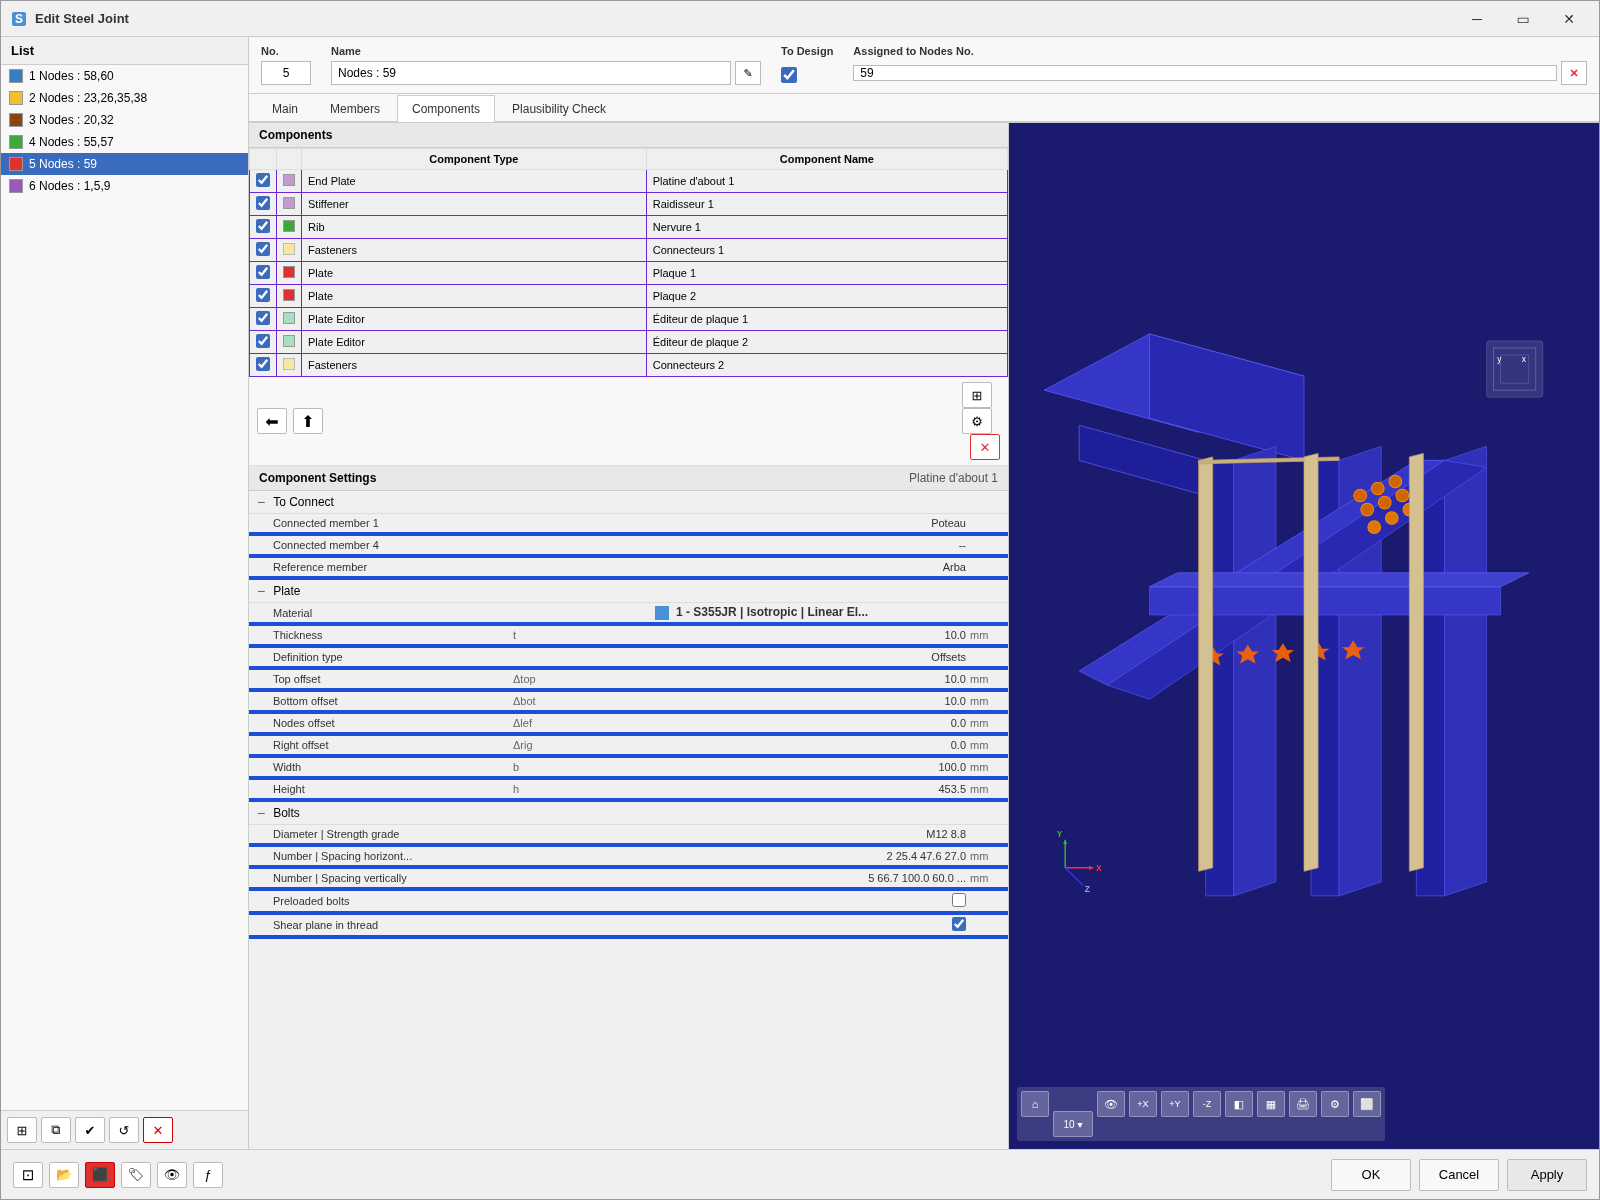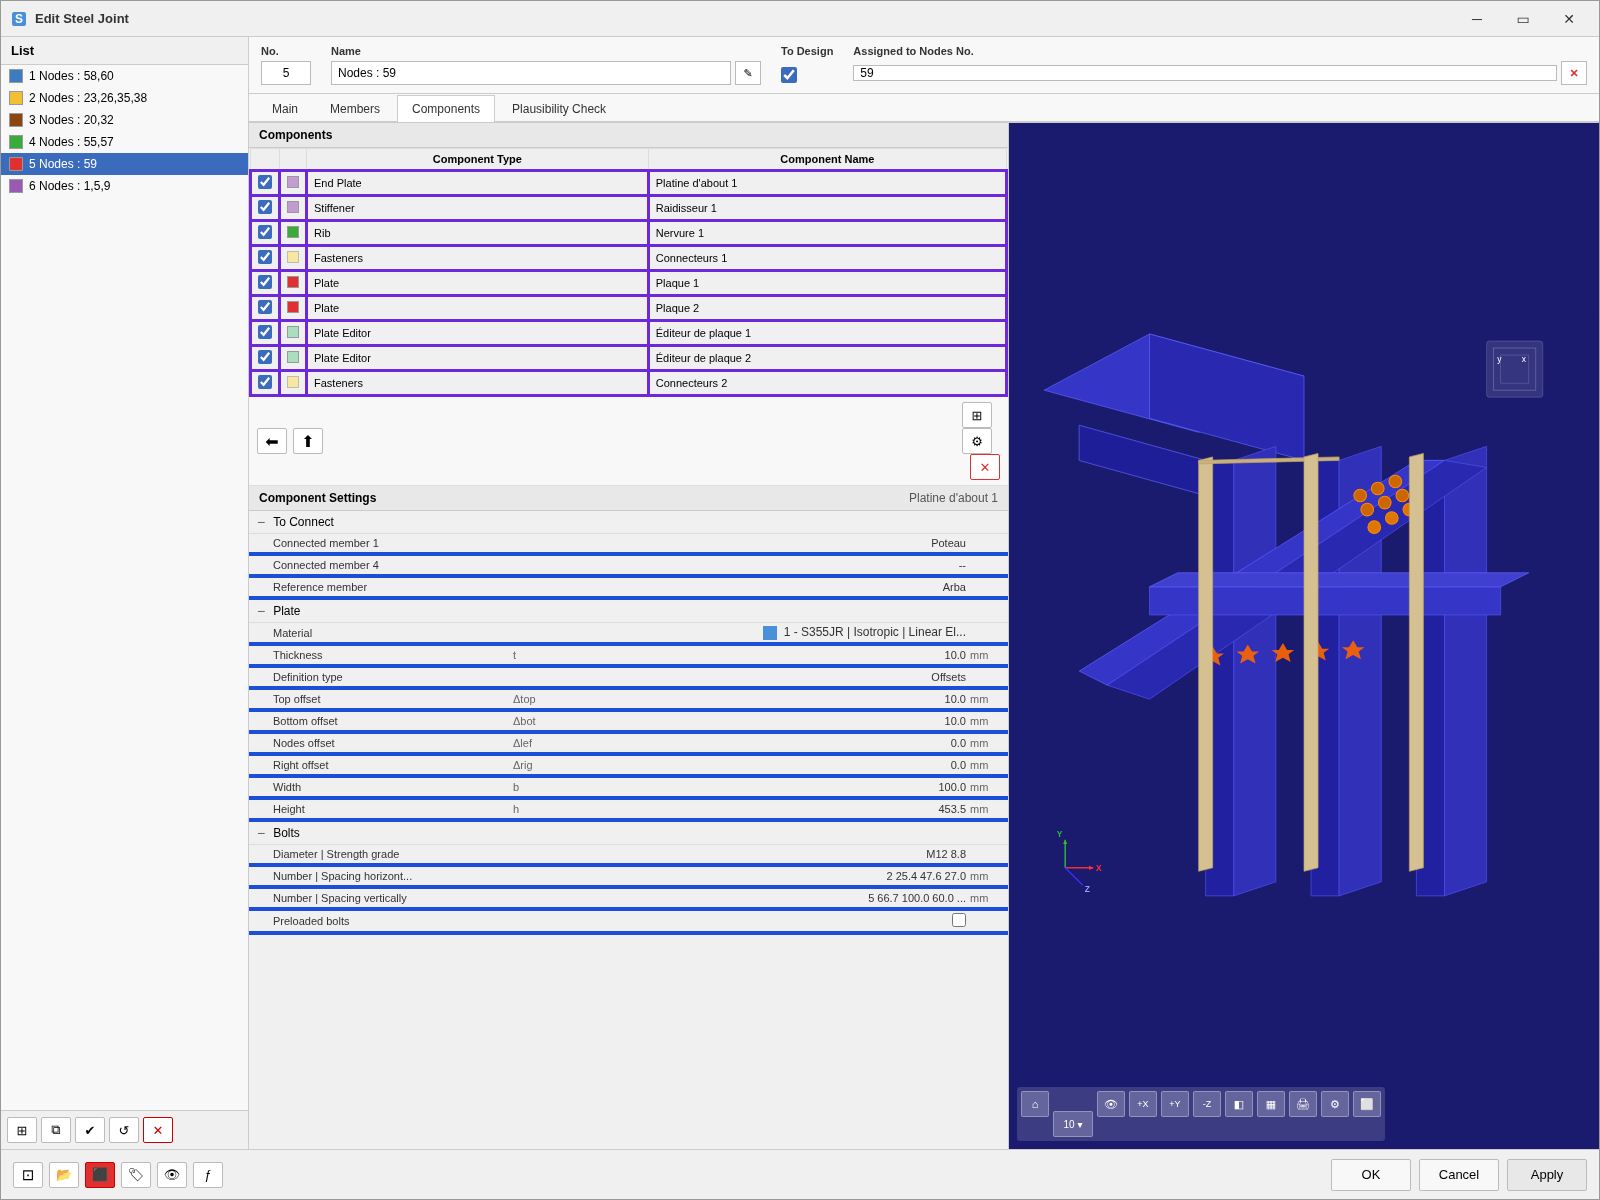--- a/index.html
+++ b/index.html
@@ -44,21 +44,21 @@
 
     
     .center-panel { flex: 1; display: flex; overflow: hidden; }
     .editor-panel { width: 760px; display: flex; flex-direction: column; overflow: hidden; border-right: 1px solid #ccc; flex-shrink: 0; }
     .editor-scroll { flex: 1; overflow-y: auto; padding: 0; }
 
     
     .section-header { background: #e8e8e8; padding: 5px 10px; font-weight: 600; font-size: 12px; border-bottom: 1px solid #ccc; }
     .components-table { width: 100%; border-collapse: collapse; }
     .components-table th { background: #efefef; border: 1px solid #ddd; padding: 4px 8px; text-align: center; font-weight: 600; font-size: 11px; }
-    .components-table td { border: 3px solid #6d28d9; padding: 3px 6px; font-size: 11px; }
+    .components-table td { border: 1px solid #6d28d9; padding: 3px 6px; font-size: 11px; }
     .comp-checkbox { width: 14px; height: 14px; accent-color: #3b6bbd; }
     .comp-color { width: 12px; height: 12px; border: 1px solid #999; display: inline-block; }
     .comp-toolbar { display: flex; align-items: center; padding: 5px 8px; gap: 6px; border-bottom: 1px solid #ddd; background: #f8f8f8; }
     .comp-toolbar-right { margin-left: auto; }
 
     
     .settings-section { padding: 0; }
     .settings-header-row { display: flex; justify-content: space-between; align-items: center; padding: 5px 10px; background: #e8e8e8; border-bottom: 1px solid #ccc; }
     .settings-header-title { font-weight: 600; font-size: 12px; }
     .settings-header-right { font-size: 12px; color: #555; }
@@ -299,21 +299,21 @@
               </div>
 
               <div class="tree-group-header">
                 <span class="minus-icon">−</span>
                 <span>Plate</span>
               </div>
 
               <div class="tree-row">
                 <span class="tree-row-label">Material</span>
                 <span class="tree-row-symbol"></span>
-                <span class="tree-row-value" style="text-align:right;padding-left:4px;">
+                <span class="tree-row-value" style="text-align:center;padding-left:4px;font-weight:bold;">
                   <span style="display:inline-block;width:14px;height:14px;background:#4a90d9;vertical-align:middle;margin-right:4px;"></span>
                   <span>1 - S355JR | Isotropic | Linear El...</span>
                 </span>
                 <span class="tree-row-unit"></span>
               </div>
               <div class="tree-row">
                 <span class="tree-row-label">Thickness</span>
                 <span class="tree-row-symbol">t</span>
                 <span class="tree-row-value">10.0</span>
                 <span class="tree-row-unit">mm</span>
@@ -381,20 +381,28 @@
                 <span class="tree-row-label">Number | Spacing vertically</span>
                 <span class="tree-row-symbol"></span>
                 <span class="tree-row-value">5  66.7 100.0 60.0 ...</span>
                 <span class="tree-row-unit">mm</span>
               </div>
               <div class="tree-row">
                 <span class="tree-row-label">Preloaded bolts</span>
                 <span class="tree-row-symbol"></span>
                 <span class="tree-row-value" style="text-align:right;">
                   <input type="checkbox" class="blue-checkbox" style="">
+                </span>
+                <span class="tree-row-unit"></span>
+              </div>
+              <div class="tree-row">
+                <span class="tree-row-label">Shear plane in thread</span>
+                <span class="tree-row-symbol"></span>
+                <span class="tree-row-value" style="text-align:right;">
+                  <input type="checkbox" class="blue-checkbox" checked="" style="">
                 </span>
                 <span class="tree-row-unit"></span>
               </div>
             </div>
           </div>
         </div>
 
         <div class="viewport">
           <svg class="scene-3d" viewBox="0 0 840 900" xmlns="http://www.w3.org/2000/svg">
 

